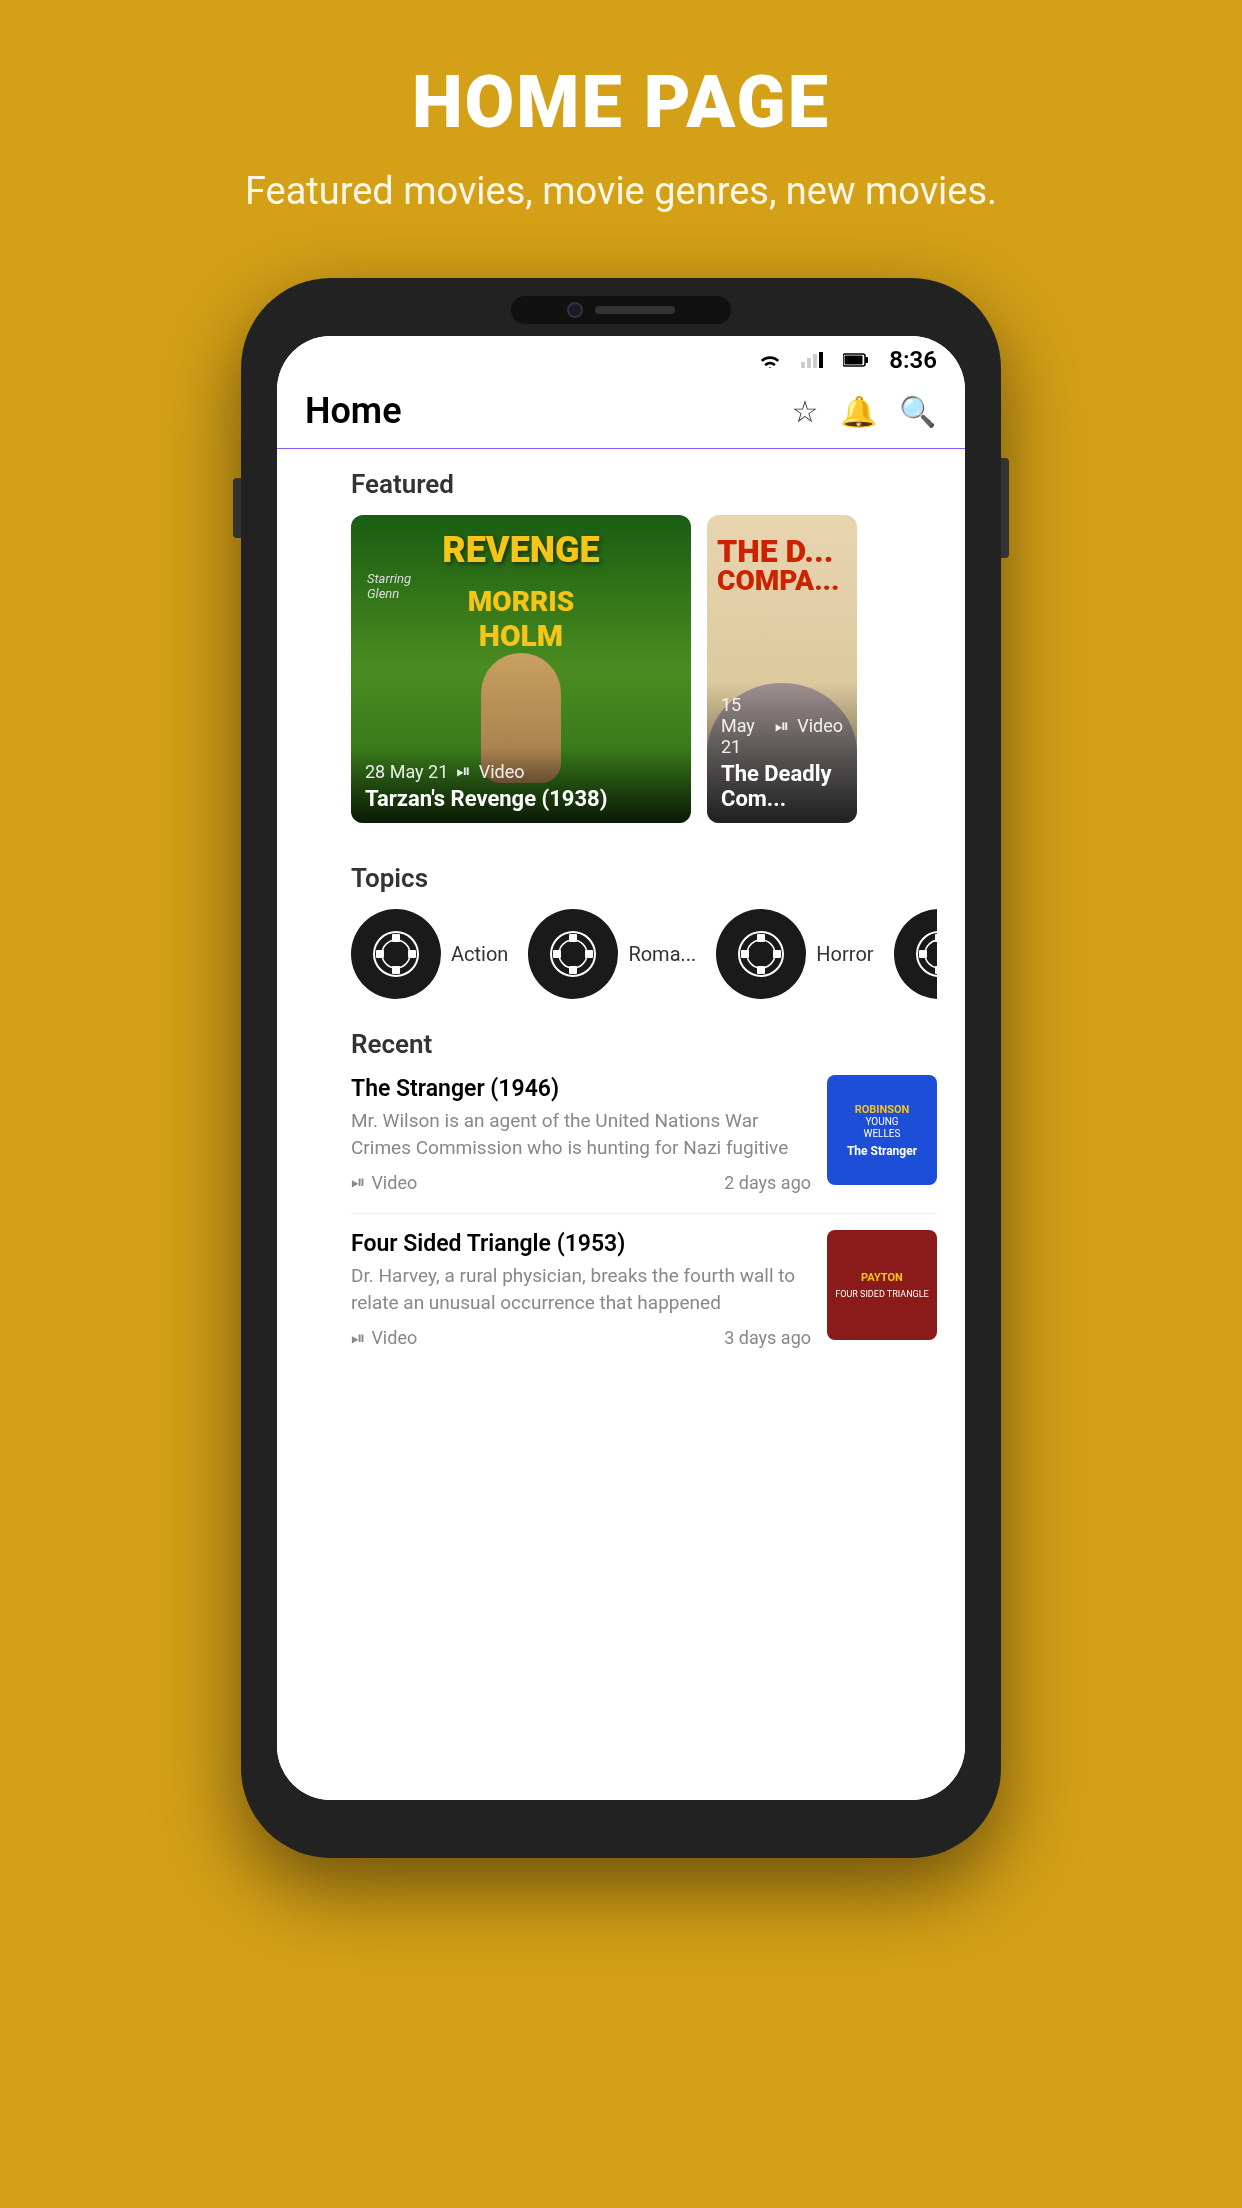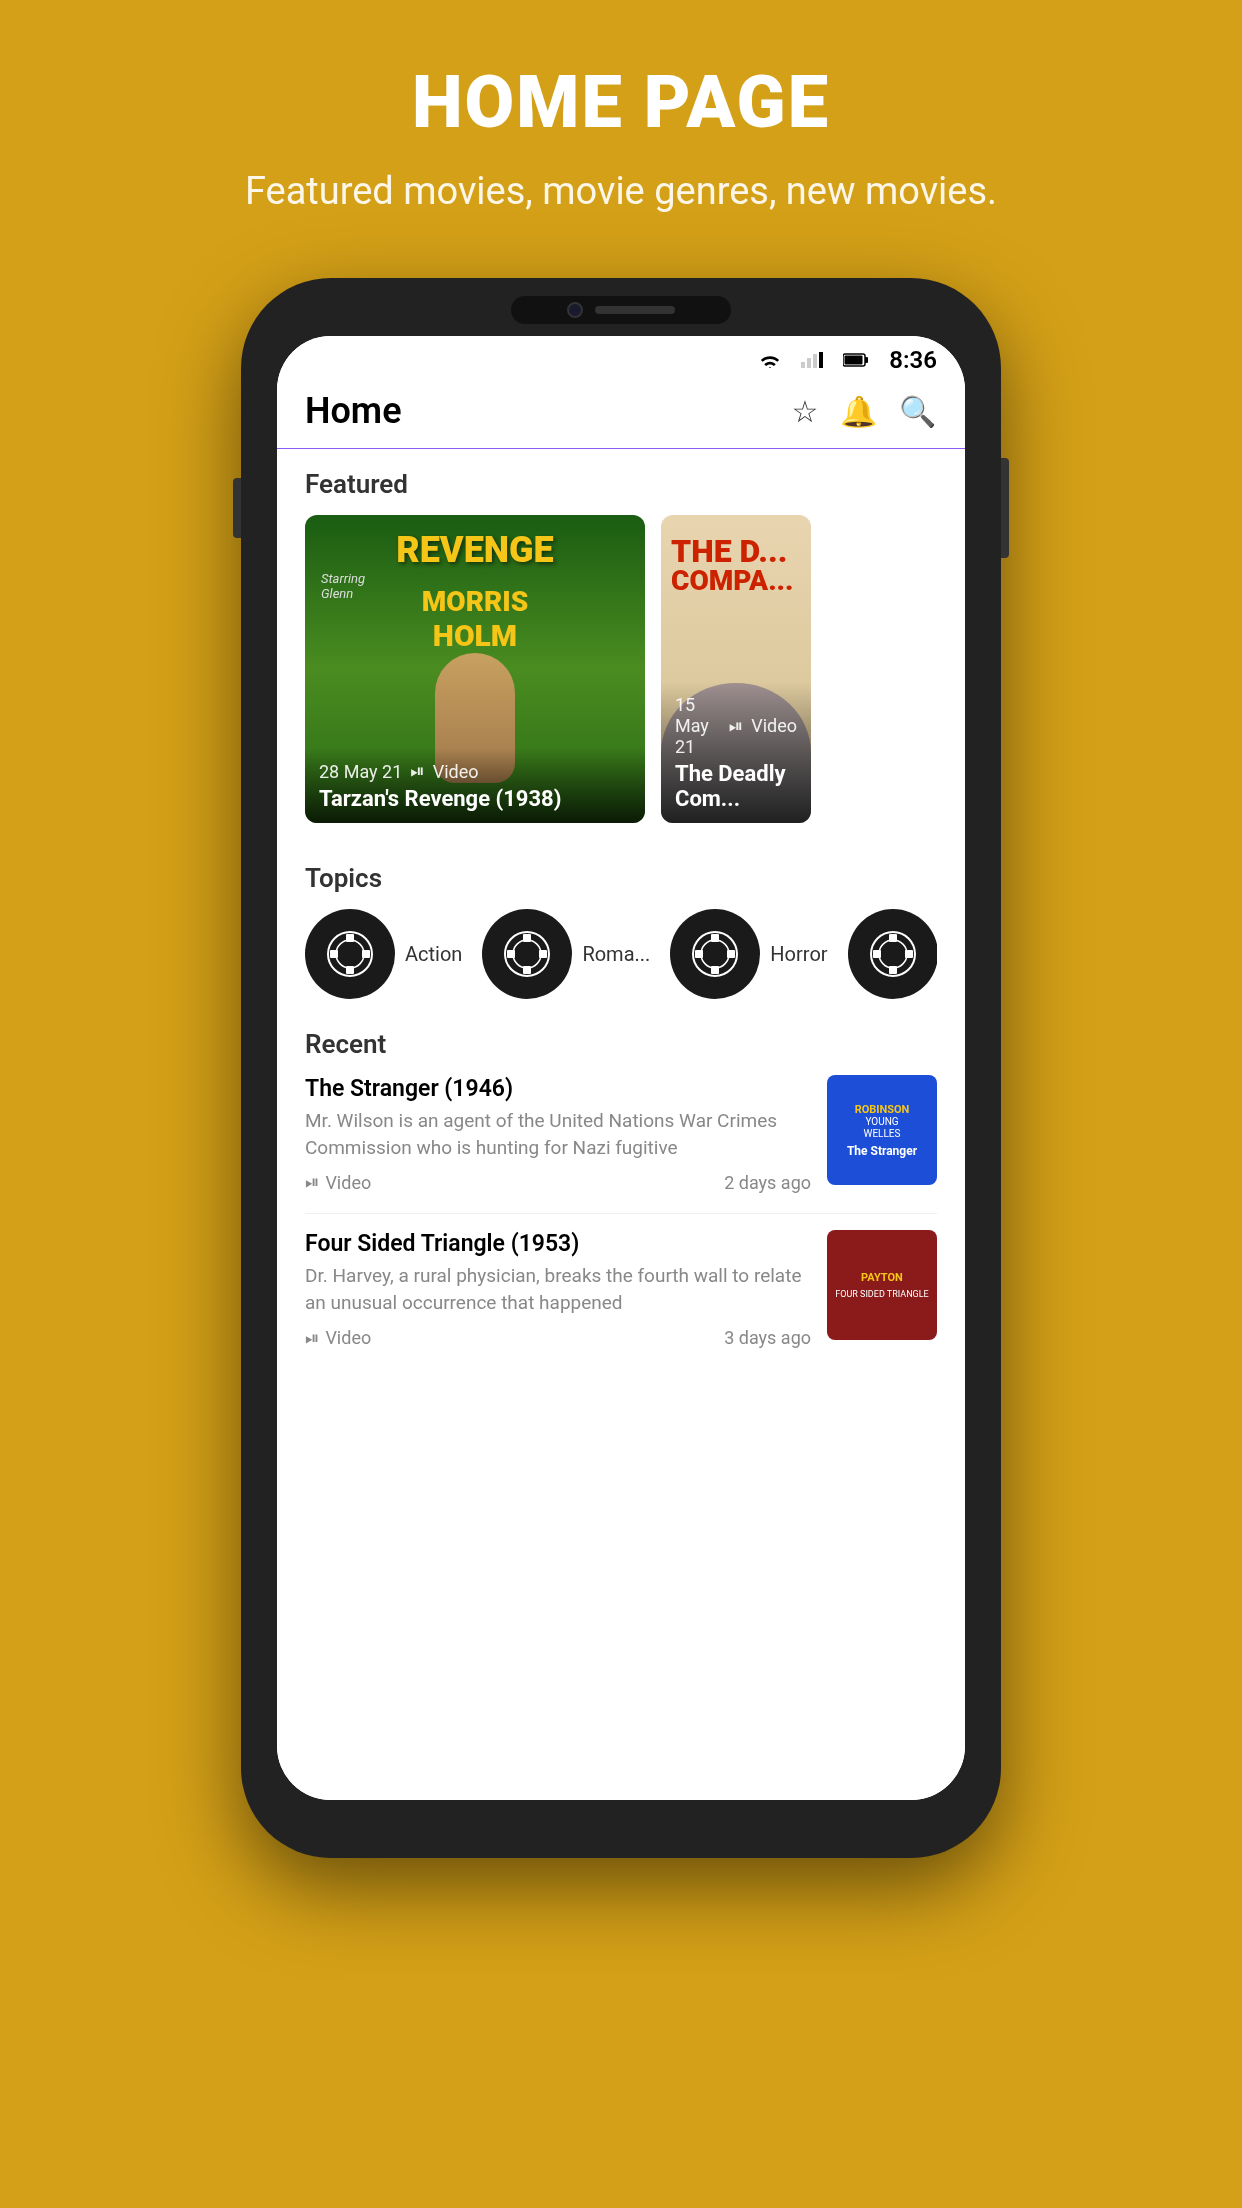--- a/index.html
+++ b/index.html
@@ -165,20 +165,21 @@
       color: #333;
       cursor: pointer;
     }
 
     
     .screen-content {
       flex: 1;
       overflow-y: auto;
       overflow-x: hidden;
       background: #fff;
+      padding-left: 46px;
     }
     .screen-content::-webkit-scrollbar { display: none; }
 
     
     .section {
       padding: 20px 28px 10px;
     }
     .section-title {
       font-size: 26px;
       font-weight: 600;

